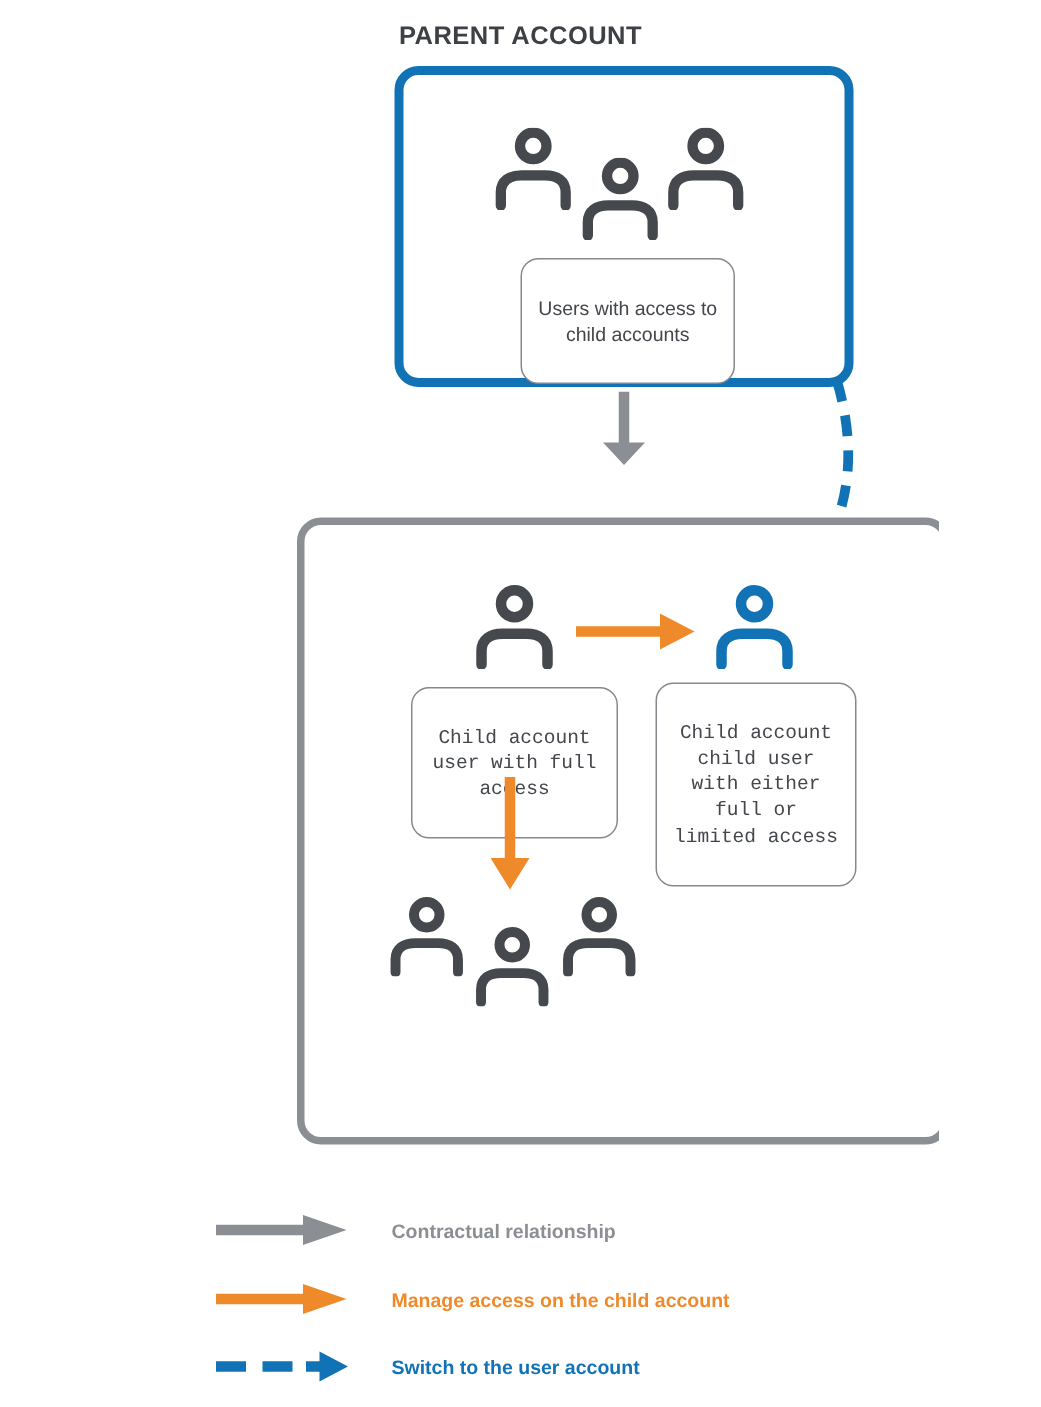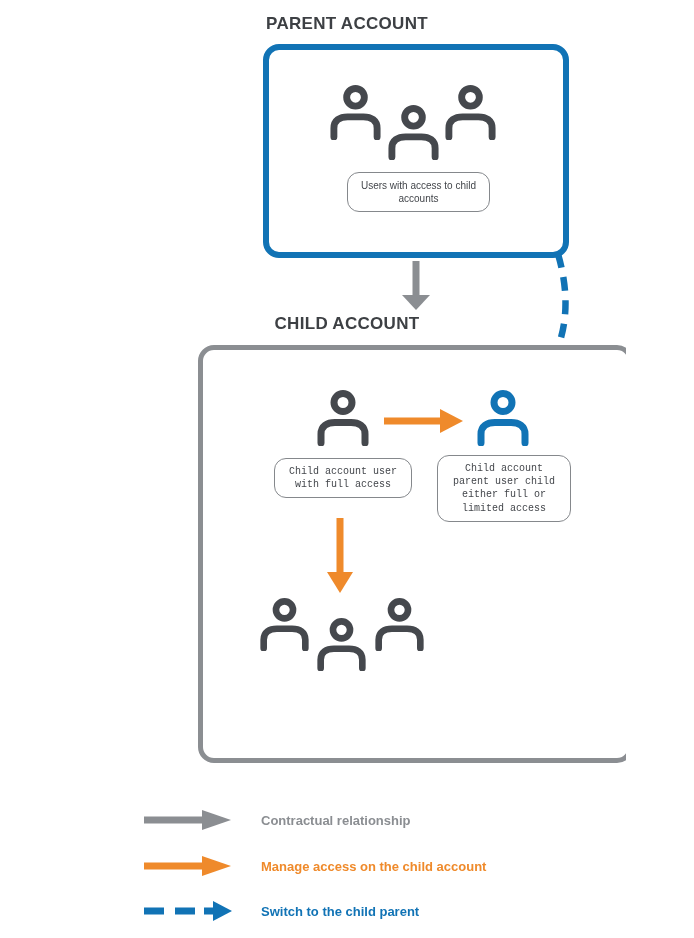--- a/index.html
+++ b/index.html
@@ -17,22 +17,22 @@
     left:195px; top:44px; width:306px; height:214px;
     border:6px solid #1173b5; border-radius:16px;
   }
   .child-box {
     left:130px; top:345px; width:435px; height:418px;
     border:5px solid #8b8e92; border-radius:16px;font-family:Liberation Mono, monospace;
   }
   .label-box {
     position:absolute; box-sizing:border-box; background:#fff;
     border:1.5px solid #85888c; border-radius:12px;
-    padding:6px 8px; text-align:center;
-    font-size:10px; line-height:1.32; color:#43464b;
+    padding:24px 8px; text-align:center;
+    font-size:13px; line-height:1.32; color:#43464b;
     display:flex; align-items:center; justify-content:center;
   }
   .icon-person { position:absolute; color:#45484d; }
   .icon-person.blue { color:#1173b5; }
   .arrow { position:absolute; }
   .legend-row { position:absolute; left:76px; height:28px; display:flex; align-items:center; }
   .legend-arrow { flex:0 0 88px; }
   .legend-label { margin-left:29px; font-size:13px; font-weight:bold; white-space:nowrap; }
   .legend-gray   .legend-label { color:#8b8e92; }
   .legend-orange .legend-label { color:#ef8a2b; }
@@ -79,39 +79,38 @@
   <svg class="arrow" style="left:333px; top:261px" width="30" height="50" viewBox="0 0 30 50">
     <rect class="fill-gray" x="11.5" y="0" width="7" height="36"></rect>
     <polygon class="fill-gray" points="1,34 29,34 15,49"></polygon>
   </svg>
 
   <svg class="arrow" style="left:440px; top:250px" width="80" height="160" viewBox="0 0 80 160">
     <path d="M50 4 C60 38 60 70 50 97 C44 113 36 126 26 136" fill="none" stroke="#1173b5" stroke-width="6.5" stroke-dasharray="14 9.5"></path>
     <polygon class="fill-blue" points="12,148 34,140 20,125"></polygon>
   </svg>
 
-  <div class="section-title" style="top:314px">CHILD ACCOUNT</div>
 
   <div class="account-box child-box">
     <svg class="icon-person" style="left:112px; top:40px" width="56" height="56">
         <use href="#sym-person"></use>
       </svg>
 
     <svg class="icon-person blue" style="left:272px; top:40px" width="56" height="56">
         <use href="#sym-person"></use>
       </svg>
 
     <svg class="arrow" style="left:181px; top:58px" width="80" height="26" viewBox="0 0 80 26">
       <rect class="fill-orange" x="0" y="9.5" width="58" height="7"></rect>
       <polygon class="fill-orange" points="56,1 56,25 79,13"></polygon>
     </svg>
 
     <div class="label-box" style="left:71px; top:108px; width:138px">Child account user with full access</div>
 
-    <div class="label-box" style="left:234px; top:105px; width:134px">Child account parent user child either full or limited access</div>
+    <div class="label-box" style="left:234px; top:105px; width:134px">Child account child user with either full or limited access</div>
 
     <svg class="arrow" style="left:123px; top:168px" width="28" height="76" viewBox="0 0 28 76">
       <rect class="fill-orange" x="10.5" y="0" width="7" height="56"></rect>
       <polygon class="fill-orange" points="1,54 27,54 14,75"></polygon>
     </svg>
 
     <div>
       <svg class="icon-person" style="left:55px; top:248px" width="53" height="53">
           <use href="#sym-person"></use>
         </svg>
@@ -141,16 +140,16 @@
     <span class="legend-label">Manage access on the child account</span>
   </div>
 
   <div class="legend-row legend-blue" style="top:897px">
     <svg class="legend-arrow" width="88" height="24" viewBox="0 0 88 24">
       <rect class="fill-blue" x="0" y="8.5" width="20" height="7"></rect>
       <rect class="fill-blue" x="31" y="8.5" width="20" height="7"></rect>
       <rect class="fill-blue" x="60" y="8.5" width="11" height="7"></rect>
       <polygon class="fill-blue" points="69,2 69,22 88,12"></polygon>
     </svg>
-    <span class="legend-label">Switch to the child parent</span>
+    <span class="legend-label">Switch to the user account</span>
   </div>
 
 </div>
 
 </body></html>

